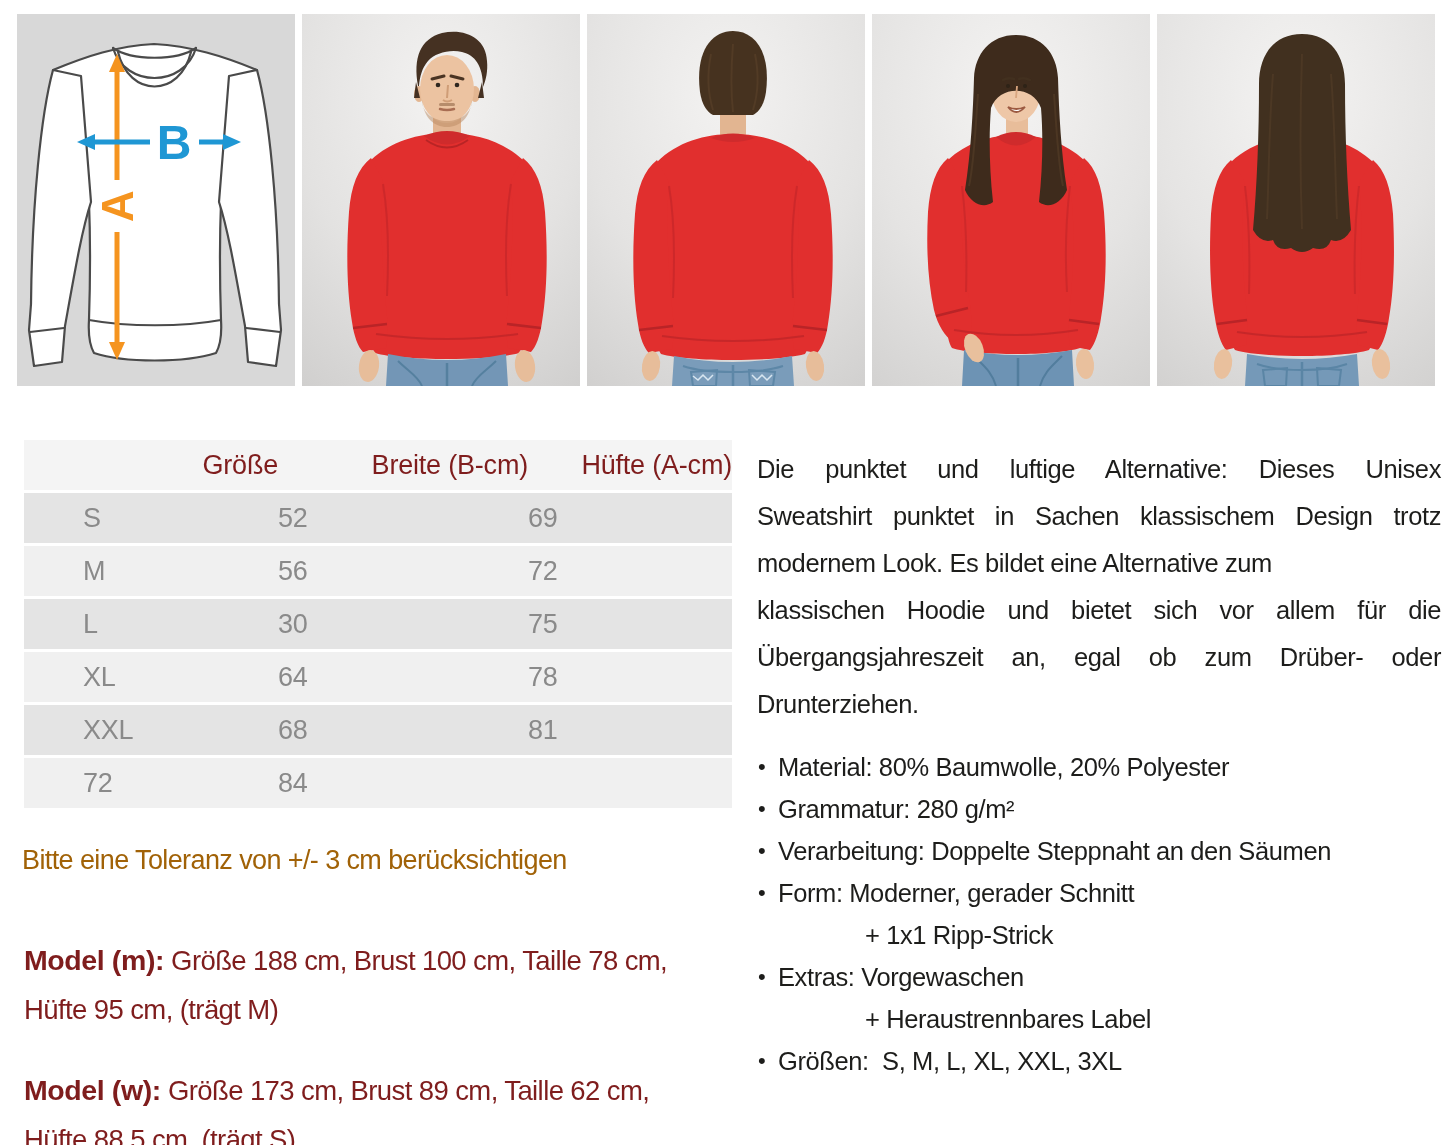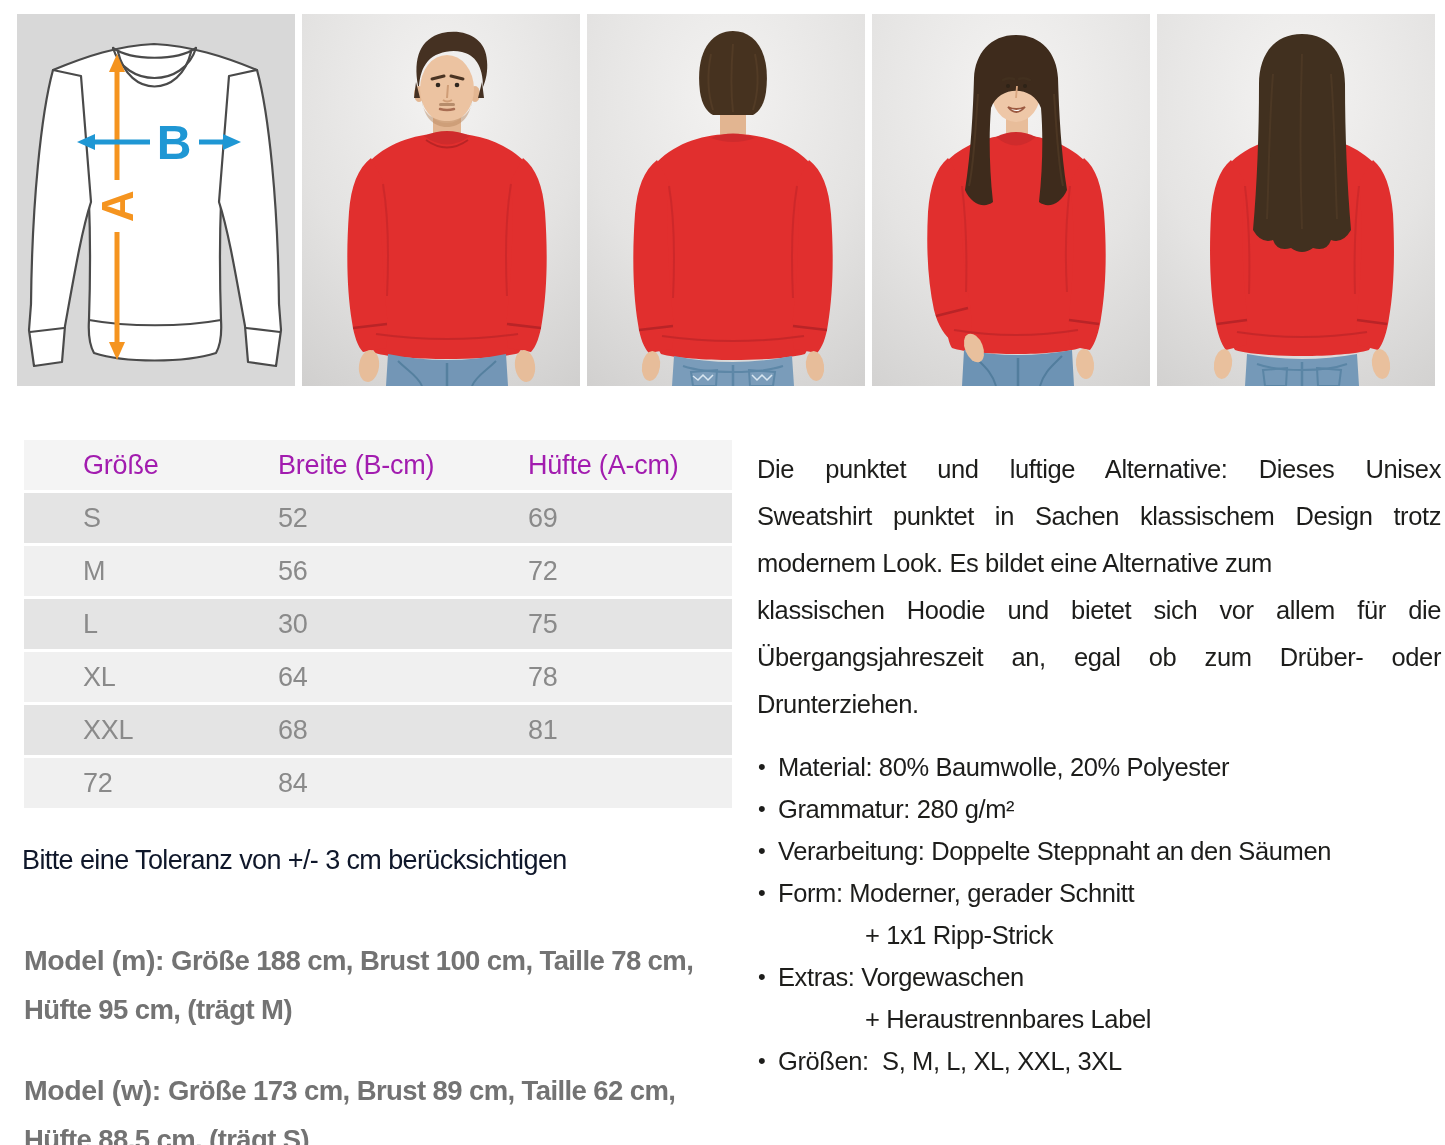--- a/index.html
+++ b/index.html
@@ -9,30 +9,30 @@
 
   
   .gallery{position:absolute;left:17px;top:14px;display:flex;gap:7px;}
   .panel{width:278px;height:372px;flex:0 0 auto;}
   .panel svg{display:block;}
 
   
   .size-table{position:absolute;left:24px;top:440px;width:708px;}
   .trow{display:grid;grid-template-columns:254px 250px 1fr;height:50px;
         margin-bottom:3px;align-items:center;font-size:27px;letter-spacing:-0.2px;}
-  .trow.header{background:#f4f4f4;color:#a21caf;}
+  .trow.header{background:#f4f4f4;color:#7f1d1d;text-align:right;}
   .trow.dark{background:#e4e4e4;color:#8a8a8a;}
   .trow.light{background:#f0f0f0;color:#8a8a8a;}
   .tcell:first-child{padding-left:59px;}
 
   .tolerance{position:absolute;left:22px;top:818px;width:710px;
-             font-size:27px;letter-spacing:-0.6px;color:#0f172a;}
+             font-size:27px;letter-spacing:-0.6px;color:#a16207;}
 
   .model-block{position:absolute;left:24px;width:695px;font-size:27.5px;
-               line-height:49px;letter-spacing:-0.6px;color:#737373;font-weight:bold;}
+               line-height:49px;letter-spacing:-0.6px;color:#7f1d1d;}
   .model-block b{font-size:28.5px;letter-spacing:-0.4px;}
   #model-m{top:908px;}
   #model-w{top:1038px;}
 
   .right-col{position:absolute;left:757px;top:446px;width:684px;}
   .dline{font-size:25.5px;line-height:47px;letter-spacing:-0.4px;white-space:nowrap;}
   .dline.just{text-align:justify;text-align-last:justify;white-space:normal;}
   .features{list-style:none;margin:18px 0 0 0;padding:0;}
   .feature{position:relative;padding-left:21px;line-height:42px;
            font-size:25.5px;letter-spacing:-0.4px;}

